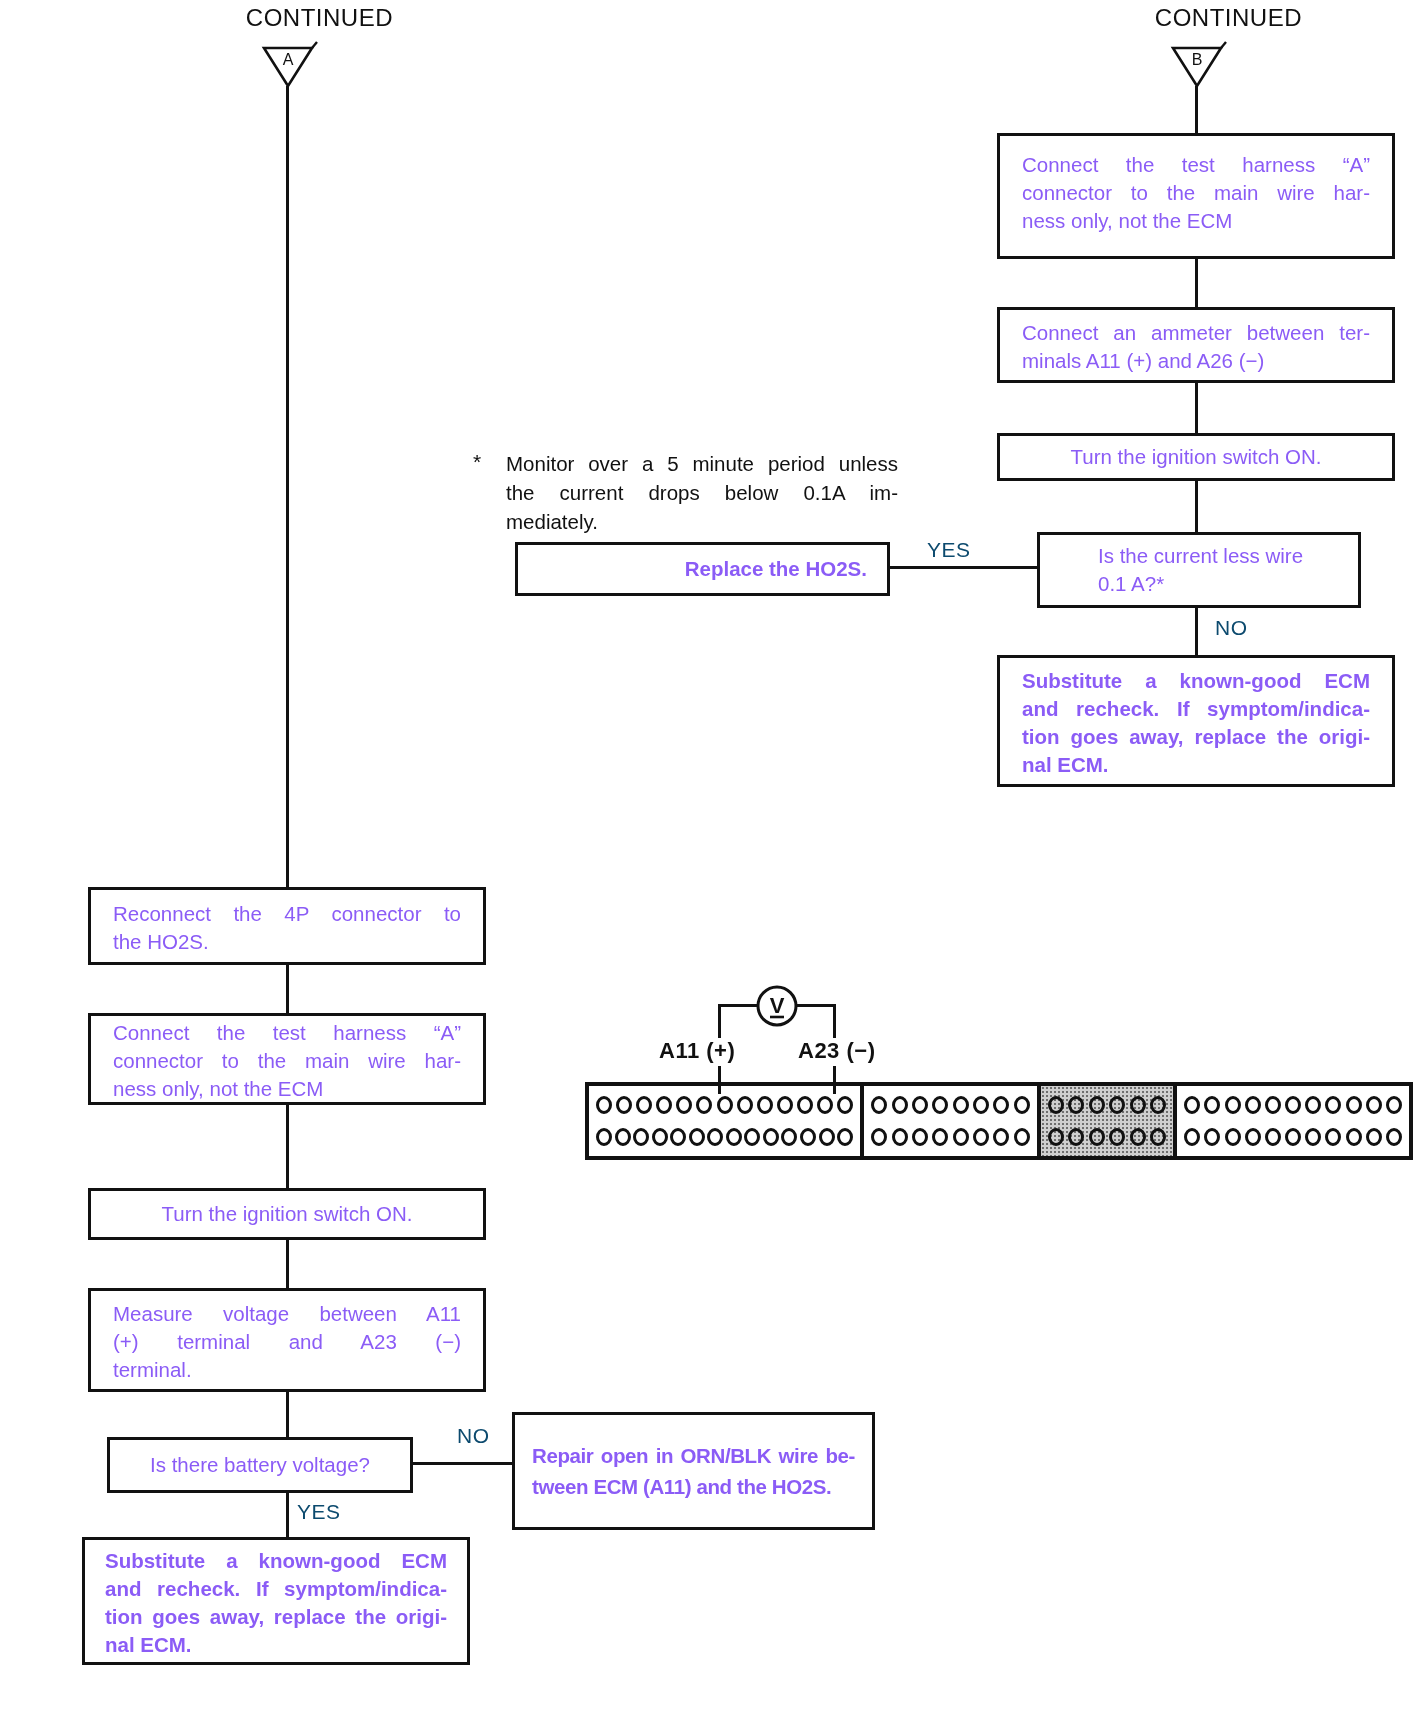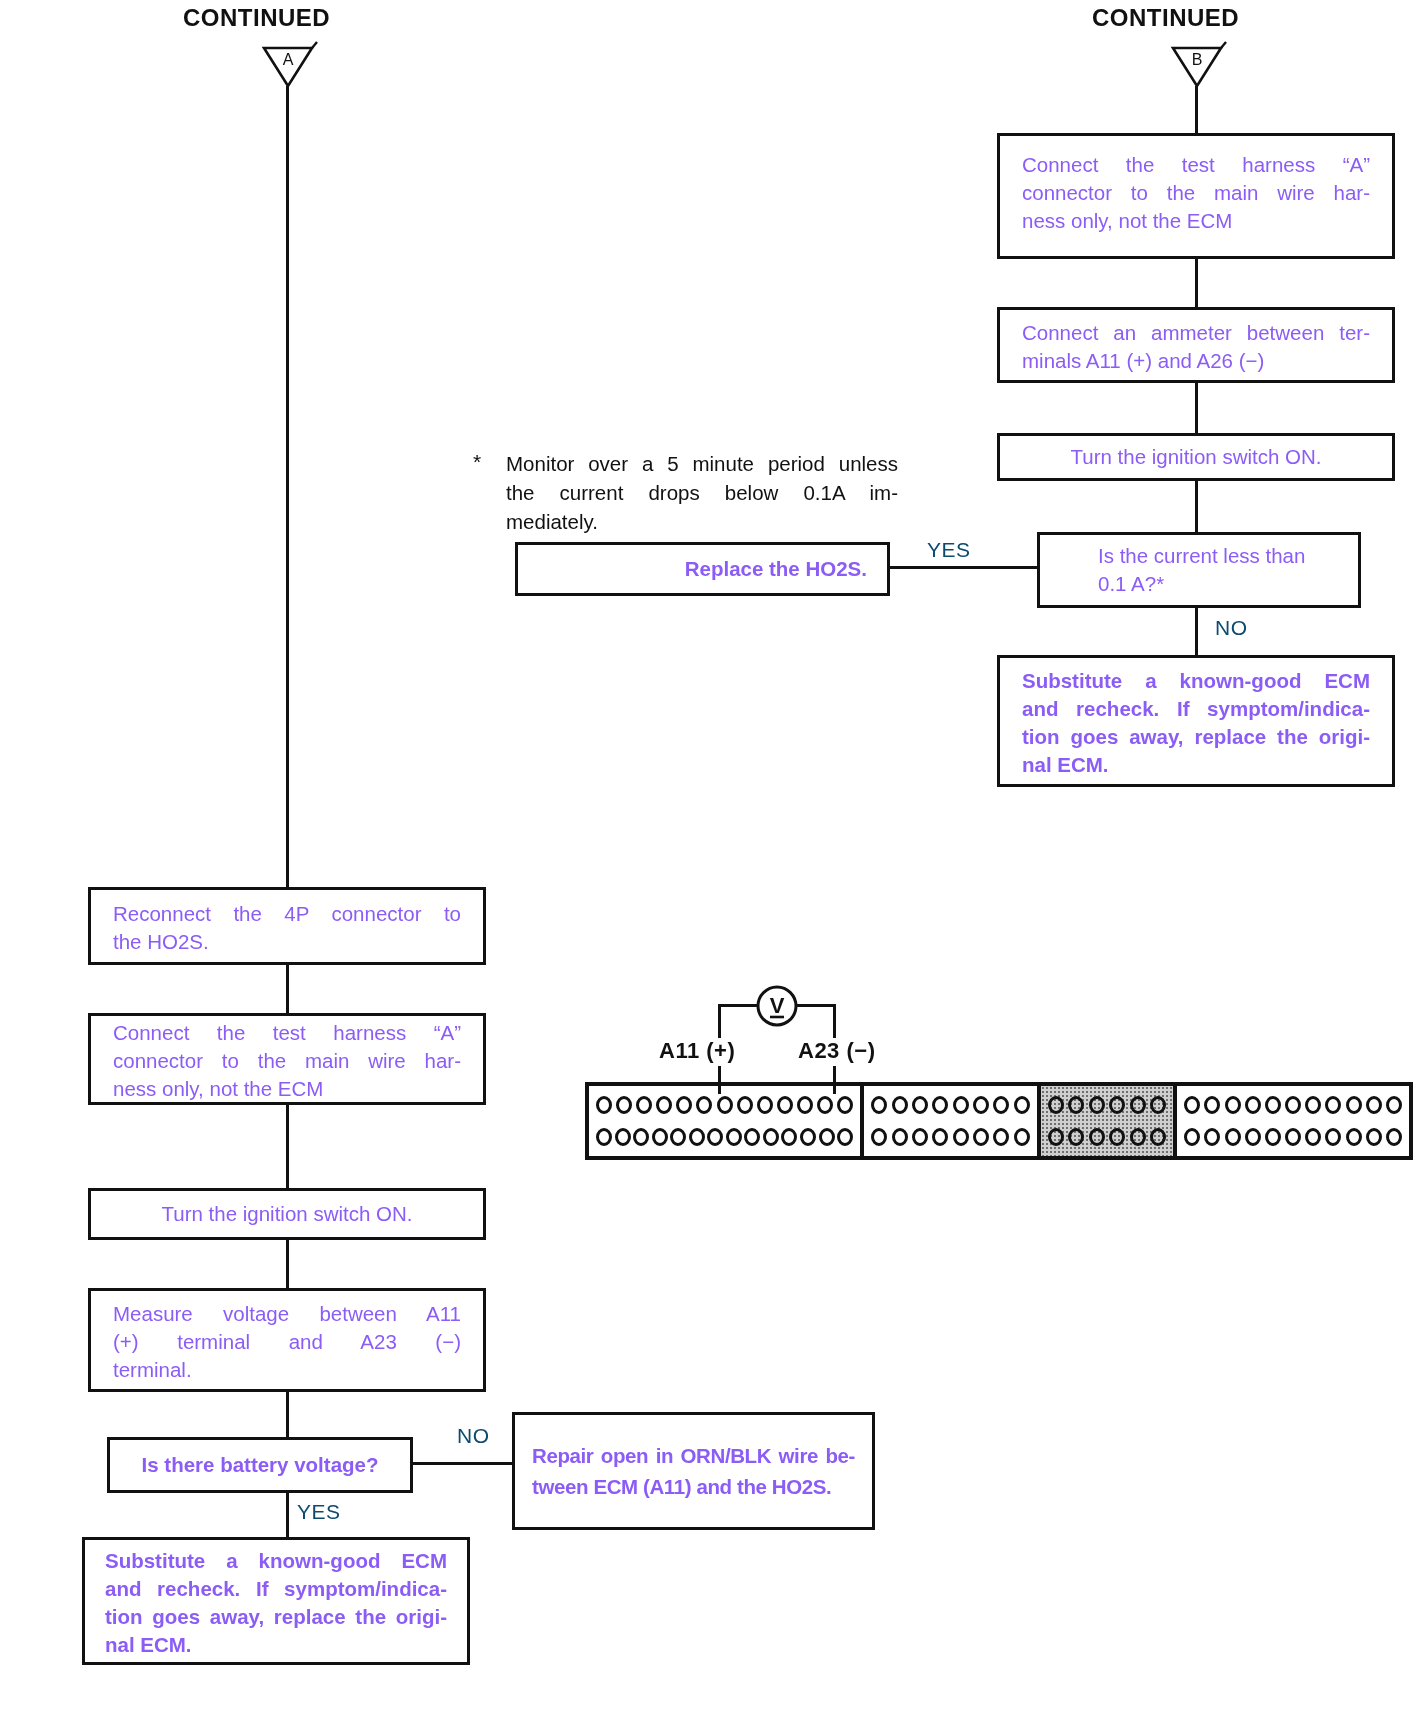--- a/index.html
+++ b/index.html
@@ -14,22 +14,22 @@
           font-size:20.5px; line-height:28px; color:#8b5cf6; }
   .fbox.bold { font-weight:bold; }
   .fbox.center { display:flex; align-items:center; justify-content:center; }
   .fbox.vcenter { display:flex; flex-direction:column; justify-content:center; }
 
   .tline { text-align:justify; text-align-last:justify; }
   .tline.last { text-align:last; text-align-last:left; }
   .leftlines .tline { text-align:left; text-align-last:left; }
 
   .lbl { position:absolute; font-size:21px; color:#0c4a6e; letter-spacing:0.5px; }
-  .continued { position:absolute; font-weight:bold; font-size:24px; letter-spacing:0.5px;
-               text-align:left; width:210px; }
+  .continued { position:absolute; font-weight:normal; font-size:24px; letter-spacing:0.5px;
+               text-align:right; width:210px; }
 
   .term-label { position:absolute; font-weight:bold; font-size:22px; letter-spacing:0.5px; }
 
   .footnote-marker { position:absolute; font-size:21px; }
   .footnote-lines { position:absolute; font-size:20.5px; line-height:29px;margin-left:8px; }
 
   
   #ecm-connector { position:absolute; left:585px; top:1082px; width:828px; height:78px;
                    border:4px solid #111; background:#fff; display:flex; }
   .csec { display:flex; flex-direction:column; justify-content:space-around; padding:3px 7px; }
@@ -85,21 +85,21 @@
   <div class="fbox center" style="left:88px; top:1188px; width:398px; height:52px; padding:4px;">
     <span>Turn the ignition switch ON.</span>
   </div>
 
   <div class="fbox" style="left:88px; top:1288px; width:398px; height:104px; padding:9px 22px;">
       <div class="tline">Measure voltage between A11</div>
       <div class="tline">(+) terminal and A23 (−)</div>
       <div class="tline last">terminal.</div>
     </div>
 
-  <div class="fbox center" style="left:107px; top:1437px; width:306px; height:56px; padding:20px;font-weight:bold;">
+  <div class="fbox center" style="left:107px; top:1437px; width:306px; height:56px; padding:20px;">
     <span>Is there battery voltage?</span>
   </div>
 
   <div class="lbl" style="left:457px; top:1424px;">NO</div>
   <div class="lbl" style="left:297px; top:1500px;">YES</div>
 
   <div class="fbox bold vcenter repair-condensed" style="left:512px; top:1412px; width:363px; height:118px; padding:10px 17px; line-height:31px;">
       <div class="tline">Repair open in ORN/BLK wire be-</div>
       <div class="tline last">tween ECM (A11) and the HO2S.</div>
     </div>
@@ -127,21 +127,21 @@
   <div class="fbox" style="left:997px; top:307px; width:398px; height:76px; padding:9px 22px;">
       <div class="tline">Connect an ammeter between ter-</div>
       <div class="tline last">minals A11 (+) and A26 (−)</div>
     </div>
 
   <div class="fbox center" style="left:997px; top:433px; width:398px; height:48px; padding:4px;">
     <span>Turn the ignition switch ON.</span>
   </div>
 
   <div class="fbox vcenter leftlines" style="left:1037px; top:532px; width:324px; height:76px; padding:6px 20px 6px 58px;">
-      <div class="tline">Is the current less than</div>
+      <div class="tline">Is the current less wire</div>
       <div class="tline last">0.1 A?*</div>
     </div>
 
   <div class="lbl" style="left:927px; top:538px;">YES</div>
   <div class="lbl" style="left:1215px; top:616px;">NO</div>
 
   <div class="fbox bold vcenter" style="left:515px; top:542px; width:375px; height:54px; padding:4px 20px 4px 38px;align-items:flex-end;">
     <span>Replace the HO2S.</span>
   </div>
 

